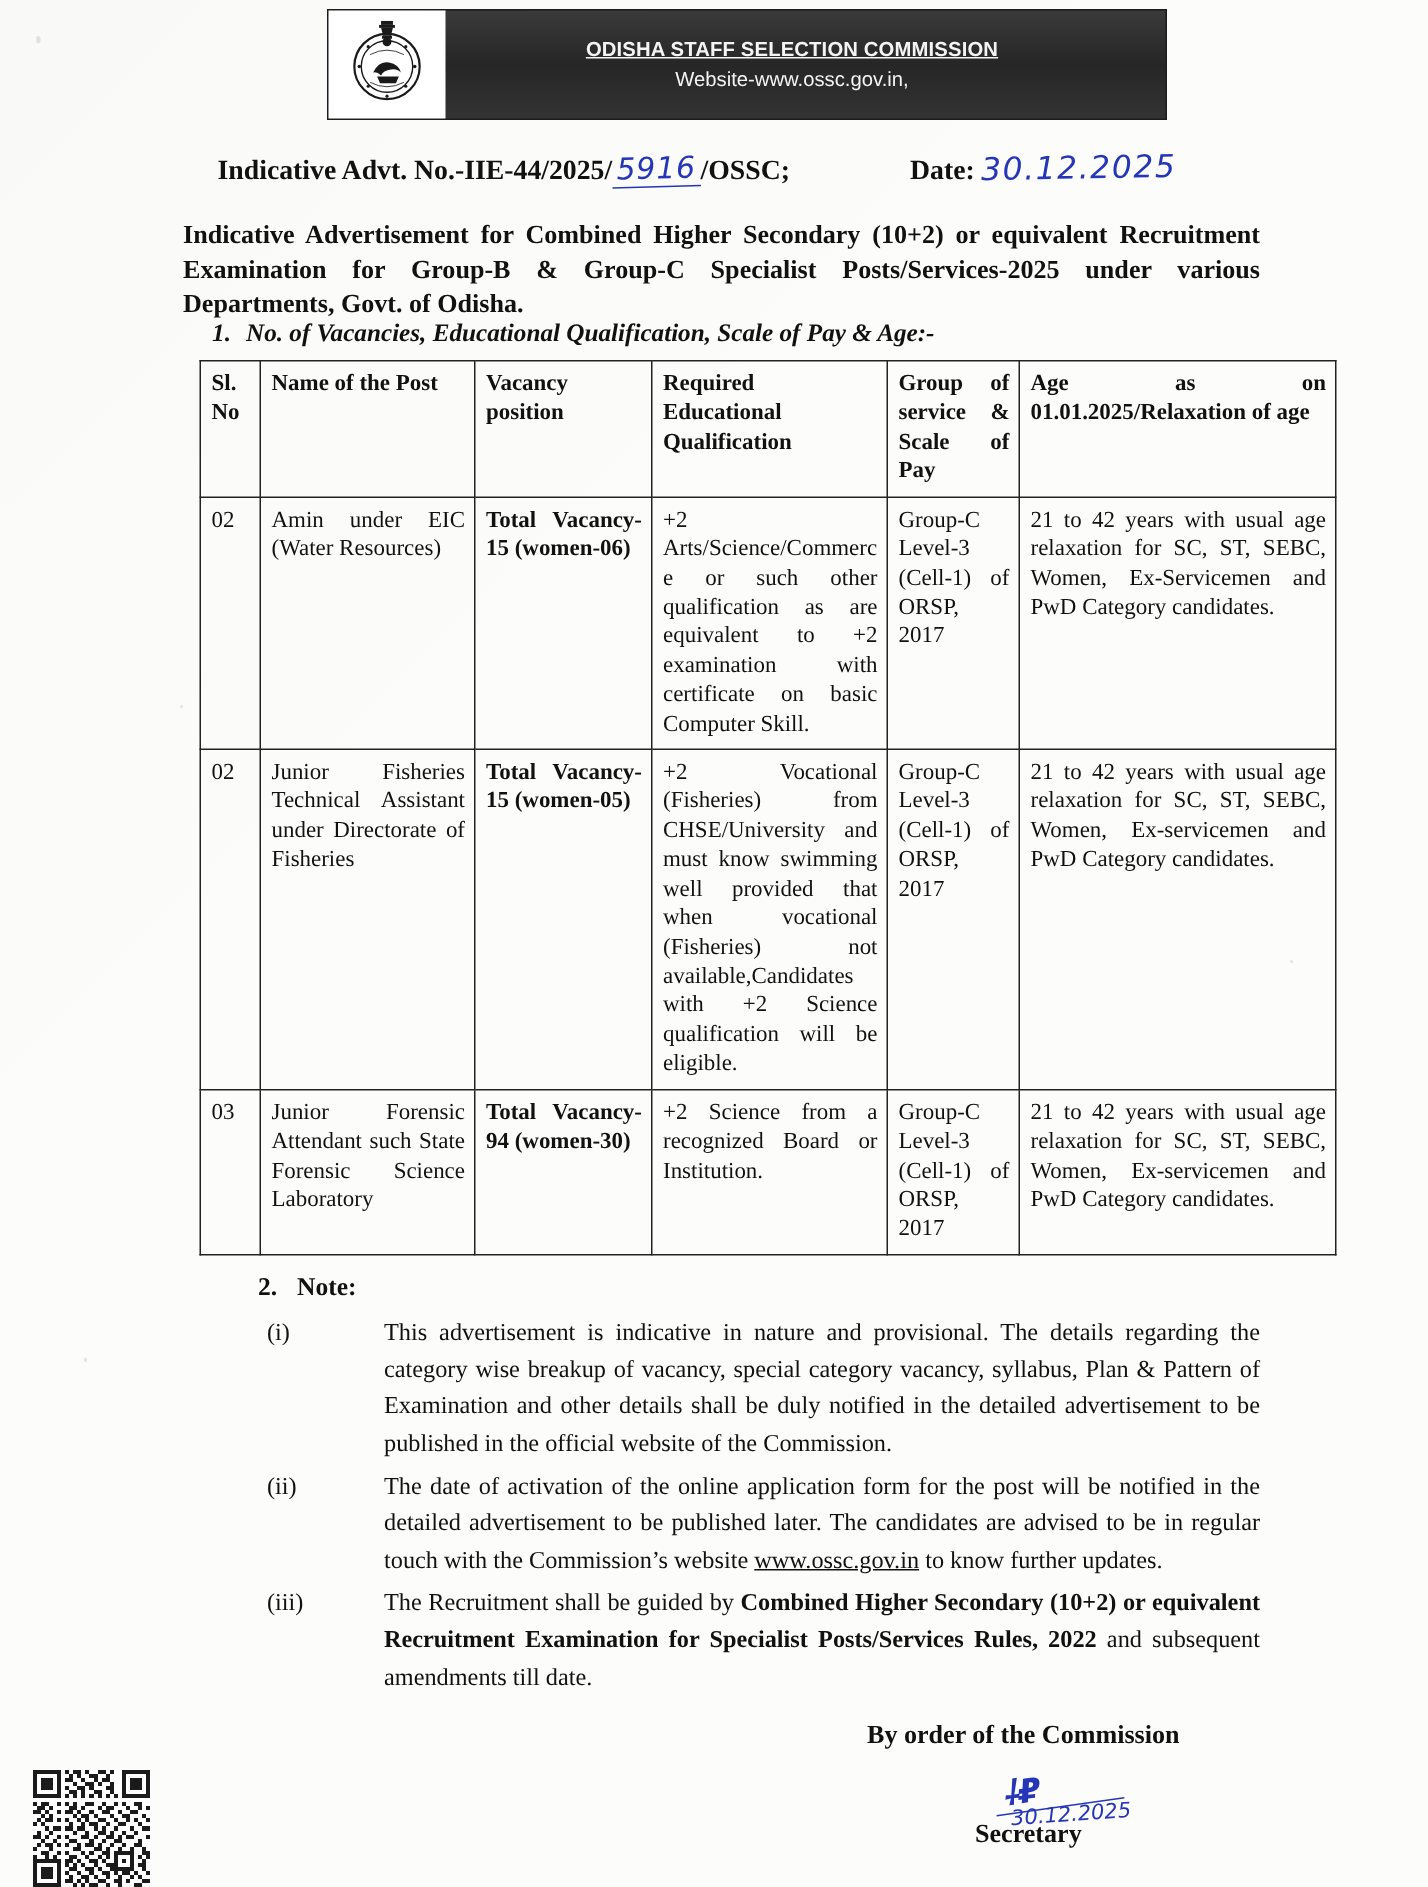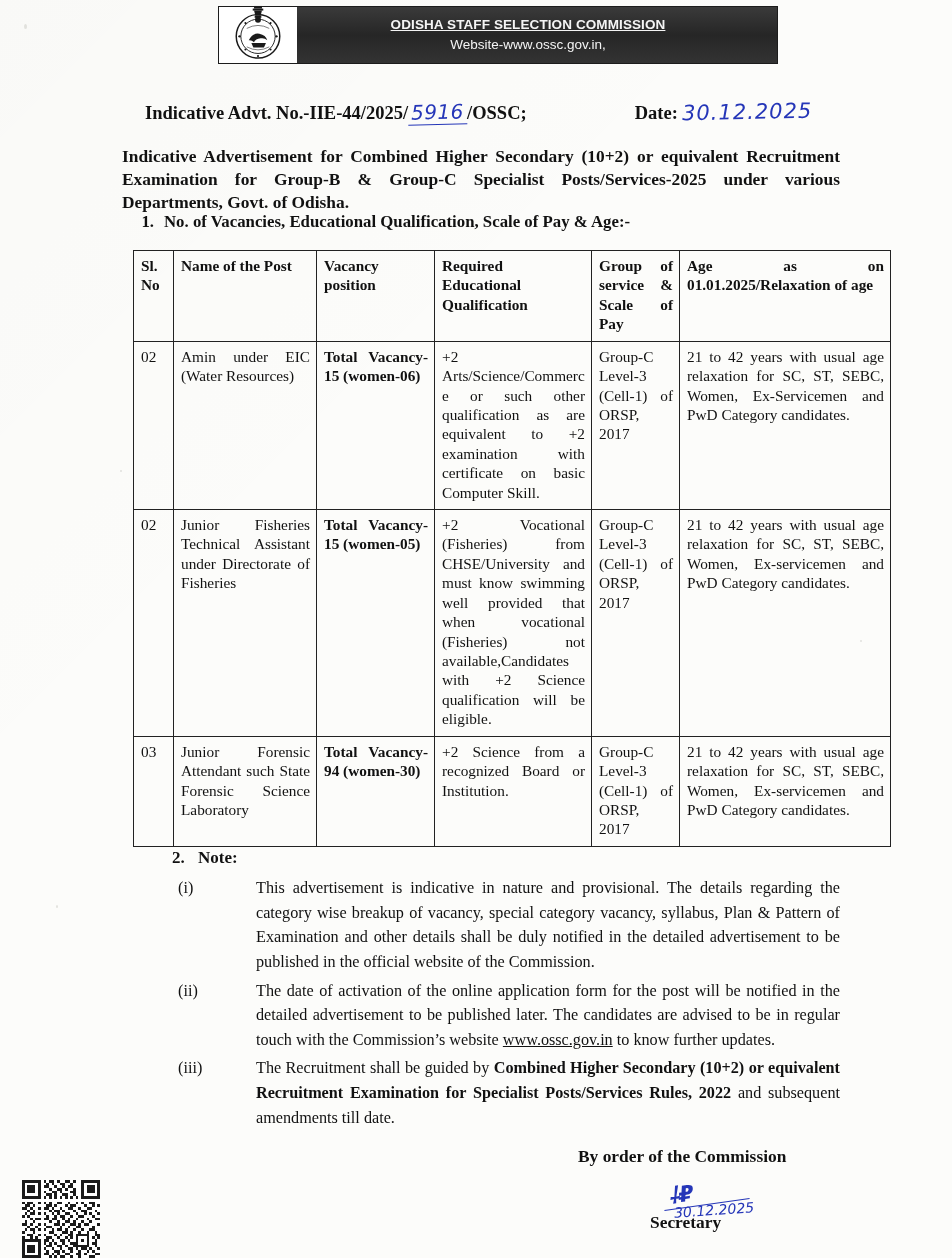--- a/index.html
+++ b/index.html
@@ -24,21 +24,21 @@
       linear-gradient(135deg, rgba(0,0,0,0.012) 0%, rgba(0,0,0,0) 40%),
       #fcfcfa;
   }
 
   
   .header-banner {
     position: absolute;
     left: 218px;
     top: 6px;
     width: 560px;
-    height: 58px;
+    height: 74px;
     background: #2e2e2e;
     background-image: linear-gradient(180deg,#3a3a3a 0%, #262626 50%, #333 100%);
     display: flex;
     align-items: stretch;
     border: 1px solid #1c1c1c;
     box-sizing: border-box;
   }
   .emblem-box {
     width: 78px;
     background: #ffffff;
@@ -101,21 +101,21 @@
     font-weight: normal;
     font-size: 20px;
     font-style: italic;
     letter-spacing: 0.5px;
     border-bottom: 1.5px solid #2536b8;
     padding: 0 3px;
     transform: rotate(-1.5deg);
     display: inline-block;
   }
   .date-group {
-    margin-left: 108px;
+    margin-left: 80px;
     white-space: nowrap;
   }
   .hand-date {
     font-family: "DejaVu Sans", "Liberation Sans", sans-serif;
     color: #2536b8;
     font-weight: normal;
     font-size: 21px;
     font-style: italic;
     letter-spacing: 1px;
     display: inline-block;
@@ -135,34 +135,34 @@
     text-align: justify;
     text-justify: inter-word;
   }
   .clause1 {
     position: absolute;
     left: 122px;
     top: 212px;
     width: 718px;
     font-size: 16.8px;
     font-weight: bold;
+    font-style: italic;
   }
   .clause1 .num { display: inline-block; width: 32px; text-align: right; padding-right: 10px; }
 
   
   table.vac {
     position: absolute;
     left: 133px;
     top: 240px;
     width: 757px;
     border-collapse: collapse;
     table-layout: fixed;
     font-size: 15.3px;
     line-height: 1.27;
-    margin-top: 10px;
   }
   table.vac td, table.vac th {
     border: 1px solid #222;
     vertical-align: top;
     padding: 5px 6px 7px 7px;
     text-align: justify;
     text-justify: inter-word;
     word-wrap: break-word;
     hyphens: none;
   }

